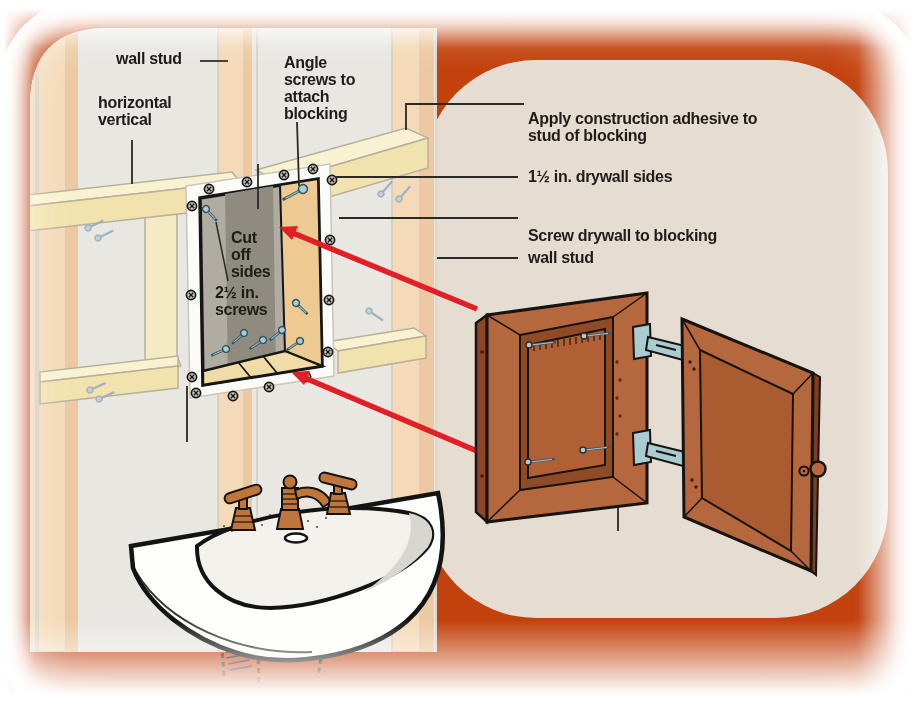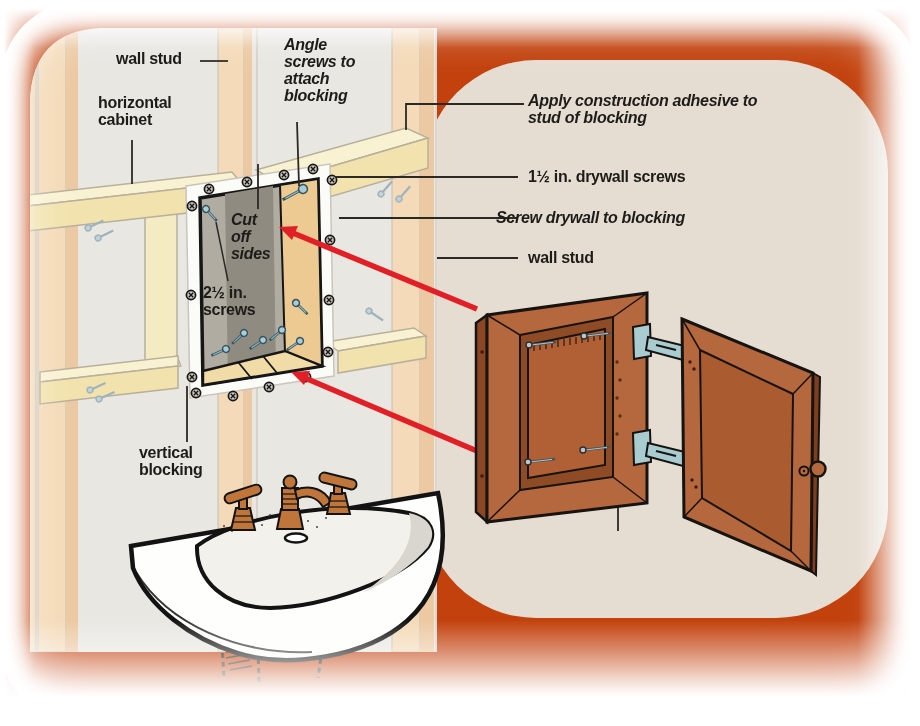--- a/index.html
+++ b/index.html
@@ -1,21 +1,21 @@
 <!DOCTYPE html>
 <html><head>
 <meta charset="utf-8">
 <style>
   html,body{margin:0;padding:0;background:#fff;}
   .canvas{position:relative;width:920px;height:726px;background:#c2410c;overflow:hidden;
           font-family:"Liberation Sans",sans-serif;}
   .art{position:absolute;left:0;top:0;}
   .lbl{position:absolute;font-weight:700;font-size:16px;line-height:1.07;
        letter-spacing:-0.3px;color:#1e1c19;}
-  .it{font-style:italic;}
+  .it{margin-top:18px;}
   .fade-top{position:absolute;left:0;top:0;width:920px;height:48px;
     background:linear-gradient(to bottom,#fff 18%,rgba(255,255,255,0));}
   .fade-bottom{position:absolute;left:0;top:620px;width:920px;height:106px;
     background:linear-gradient(to bottom,rgba(255,255,255,0),#fff 72%);}
   .fade-left{position:absolute;left:0;top:0;width:34px;height:726px;
     background:linear-gradient(to right,#fff 12%,rgba(255,255,255,0));}
   .fade-right{position:absolute;left:858px;top:0;width:62px;height:726px;
     background:linear-gradient(to left,#fff 14%,rgba(255,255,255,0));}
   .vignette{position:absolute;left:0;top:0;right:0;bottom:0;border-radius:84px;
     box-shadow:inset 0 0 22px 16px #fff, inset 0 0 48px 22px rgba(255,255,255,.8);}
@@ -303,23 +303,22 @@
   </g>
 </svg>
 
 <div class="fade-top"></div>
 <div class="fade-bottom"></div>
 <div class="fade-left"></div>
 <div class="fade-right"></div>
 <div class="vignette"></div>
 
 <div class="lbl" style="left:116px;top:50px;width:86px;">wall stud</div>
-<div class="lbl" style="left:98px;top:94px;width:100px;">horizontal cabinet</div>
+<div class="lbl" style="left:98px;top:94px;width:100px;">horizontal vertical</div>
 <div class="lbl it" style="left:284px;top:36px;width:96px;">Angle screws to attach blocking</div>
 <div class="lbl it" style="left:528px;top:92px;width:258px;">Apply construction adhesive to stud of blocking</div>
-<div class="lbl" style="left:528px;top:168px;width:220px;">1½ in. drywall screws</div>
-<div class="lbl it" style="left:496px;top:209px;width:240px;">Screw drywall to blocking</div>
+<div class="lbl" style="left:528px;top:168px;width:220px;">1½ in. drywall sides</div>
+<div class="lbl it" style="left:528px;top:209px;width:240px;">Screw drywall to blocking</div>
 <div class="lbl" style="left:528px;top:249px;width:110px;">wall stud</div>
 <div class="lbl it" style="left:231px;top:211px;width:46px;">Cut off sides</div>
-<div class="lbl" style="left:203px;top:284px;width:86px;">2½ in. screws</div>
-<div class="lbl" style="left:139px;top:444px;width:80px;">vertical blocking</div>
+<div class="lbl" style="left:203px;top:284px;width:86px;padding-left:12px;">2½ in. screws</div>
 
 </div>
 
 </body></html>

